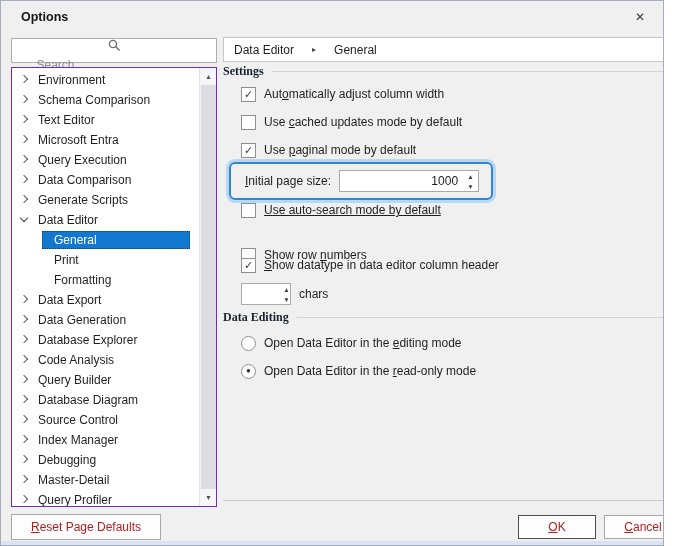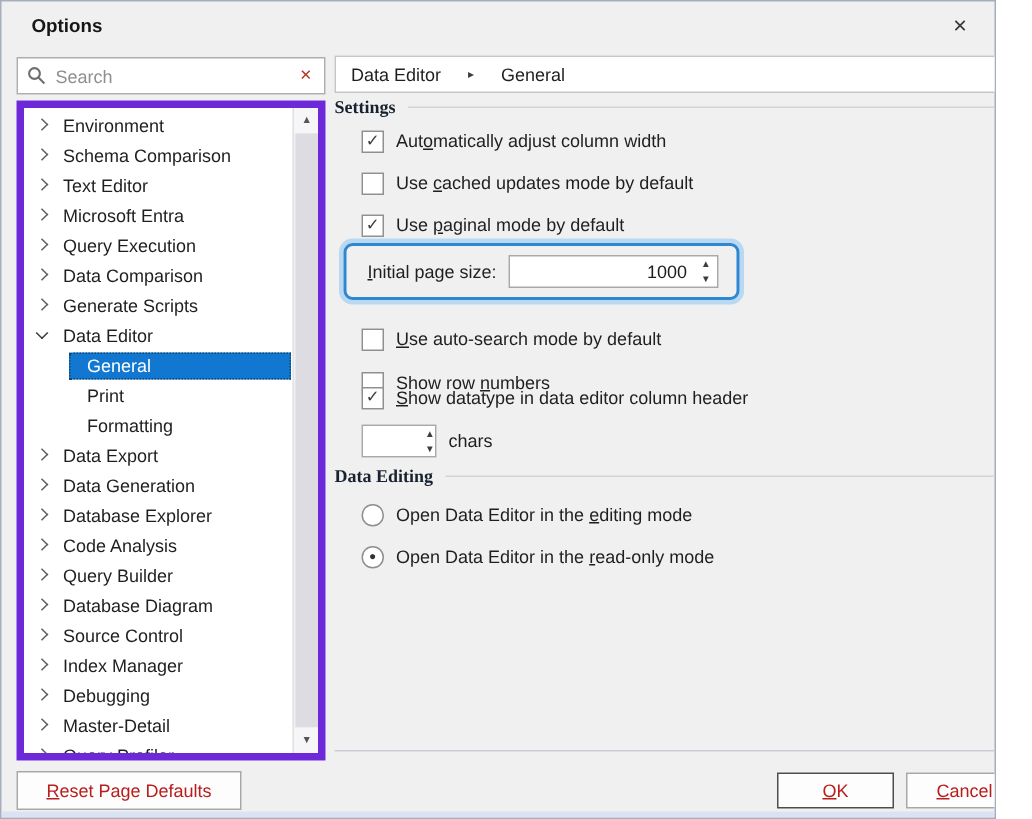--- a/index.html
+++ b/index.html
@@ -14,33 +14,33 @@
   }
   .bottom-strip { position:absolute; left:0; bottom:0; width:100%; height:4px; background:#d9e3f3; }
 
   
   .title { position:absolute; left:20px; top:9px; font-weight:bold; font-size:12.5px; color:#161616; }
   .close { position:absolute; right:14px; top:7px; width:18px; height:18px; display:flex;
            align-items:center; justify-content:center; color:#3a3a3a; font-size:12px; cursor:default; }
 
   
   .searchbox { position:absolute; left:10px; top:37px; width:206px; height:25px; background:#fff;
-               border:1px solid #aeaeae; display:flex; align-items:center; padding:0 6px; gap:6px; }
+               border:1px solid #aeaeae; display:flex; align-items:center; padding:0 6px; gap:6px;flex-direction:column; }
   .searchbox input { flex:1; border:none; outline:none; font:12px "Liberation Sans", sans-serif; color:#222; background:transparent; min-width:0; }
   .searchbox input::placeholder { color:#8f8f8f; }
   .clear-x { color:#b3342a; font-size:10px; font-weight:bold; padding:0 2px; }
 
   
   .breadcrumb { position:absolute; left:222px; top:36px; width:459px; height:25px; background:#fff;
                 border:1px solid #c6c6c6; display:flex; align-items:center; padding:0 10px; gap:18px; }
   .bc-sep { font-size:8px; color:#3d3d3d; }
 
   
   .tree { position:absolute; left:10px; top:66px; width:206px; height:440px; background:#fff;
-          border:5px solid #6d28d9; overflow:hidden; }
+          border:1px solid #6d28d9; overflow:hidden; }
   .tree-rows { position:absolute; left:0; top:2px; right:17px; }
   .trow { height:20px; display:flex; align-items:center; padding-left:8px; }
   .chev { width:10px; height:10px; position:relative; flex:0 0 10px; }
   .chev::before { content:""; position:absolute; top:1px; left:1px; width:5px; height:5px;
                   border-right:1.6px solid #5f5f5f; border-bottom:1.6px solid #5f5f5f; transform:rotate(-45deg); }
   .trow.expanded .chev::before { transform:rotate(45deg); border-color:#3c3c3c; top:0; }
   .tlabel { margin-left:8px; white-space:nowrap; }
   .trow.child { padding-left:30px; }
   .trow.child .tlabel { margin-left:0; padding-left:12px; width:148px; line-height:18px; }
   .trow.child .tlabel.sel { background:#1177d1; color:#fff; outline:1px dotted #10486e; outline-offset:-1px; }
@@ -229,21 +229,21 @@
       <span style="white-space:nowrap;"><span></span><u>I</u><span>nitial page size:</span></span>
       <span class="spinbox spin-wide">
         <input value="1000" style="">
         <span class="spin-arrows">
           <span>▲</span>
           <span>▼</span>
         </span>
       </span>
     </div>
 
-    <div class="row" style="top:157px;">
+    <div class="row" style="top:141px;text-decoration:underline;">
       <span class="cbx"></span>
       <span><span></span><u>U</u><span>se auto-search mode by default</span></span>
     </div>
 
     <div class="row" style="top:186px;">
       <span class="cbx"></span>
       <span><span>Show row </span><u>n</u><span>umbers</span></span>
     </div>
 
     <div class="row" style="top:196px;">

